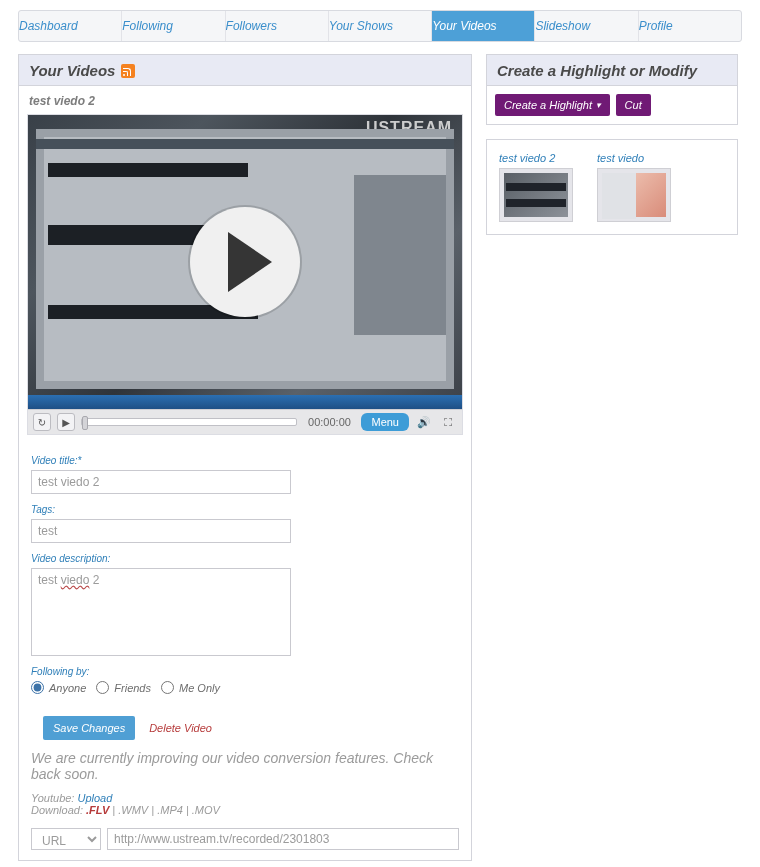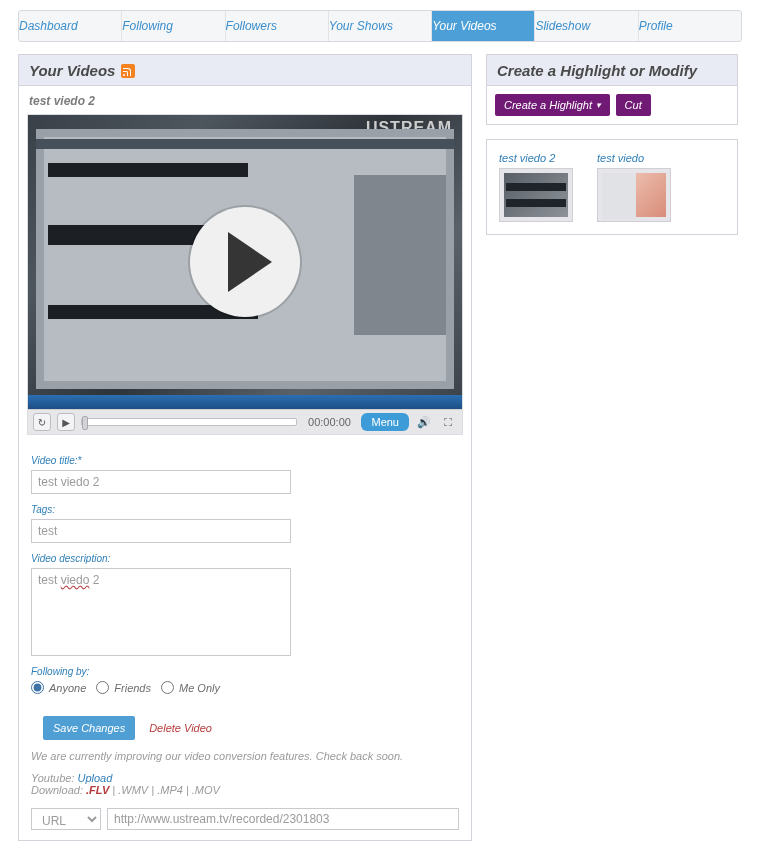--- a/index.html
+++ b/index.html
@@ -142,21 +142,21 @@
   .radios label { display:flex; align-items:center; gap:5px; color:#6d6d6d; font-style:italic; font-size:11px; }
   .radios input { accent-color:#3d73a8; }
 
   .actions { margin: 22px 12px 10px; display:flex; gap:14px; align-items:center; }
   .btn-blue {
     background:#4f9fd4; color:#fff; padding:6px 10px; border-radius:2px;
     font-style:italic; font-size:11px; border:none; cursor:pointer;
   }
   .link-red { color:#b63b3b; font-style:italic; font-size:11px; cursor:pointer; }
 
-  .note { font-style:italic; color:#9b9b9b; font-size:11px; margin: 6px 0 10px; }
+  .note { font-style:italic; color:#9b9b9b; font-size:14px; margin: 6px 0 10px; }
   .dl-line { font-style:italic; font-size:11px; color:#9b9b9b; }
   .dl-line .lnk { color:#2f7fb8; }
   .dl-line .flv { color:#b63b3b; font-weight:bold; }
 
   .url-row { display:flex; gap:6px; margin-top:12px;border-radius:7px; }
   .sel { width:70px; height:22px; }
   .urlbox { flex:1; height:22px; color:#9b9b9b; }
 
   
   .hbtns { padding: 8px; display:flex; gap:6px; }

